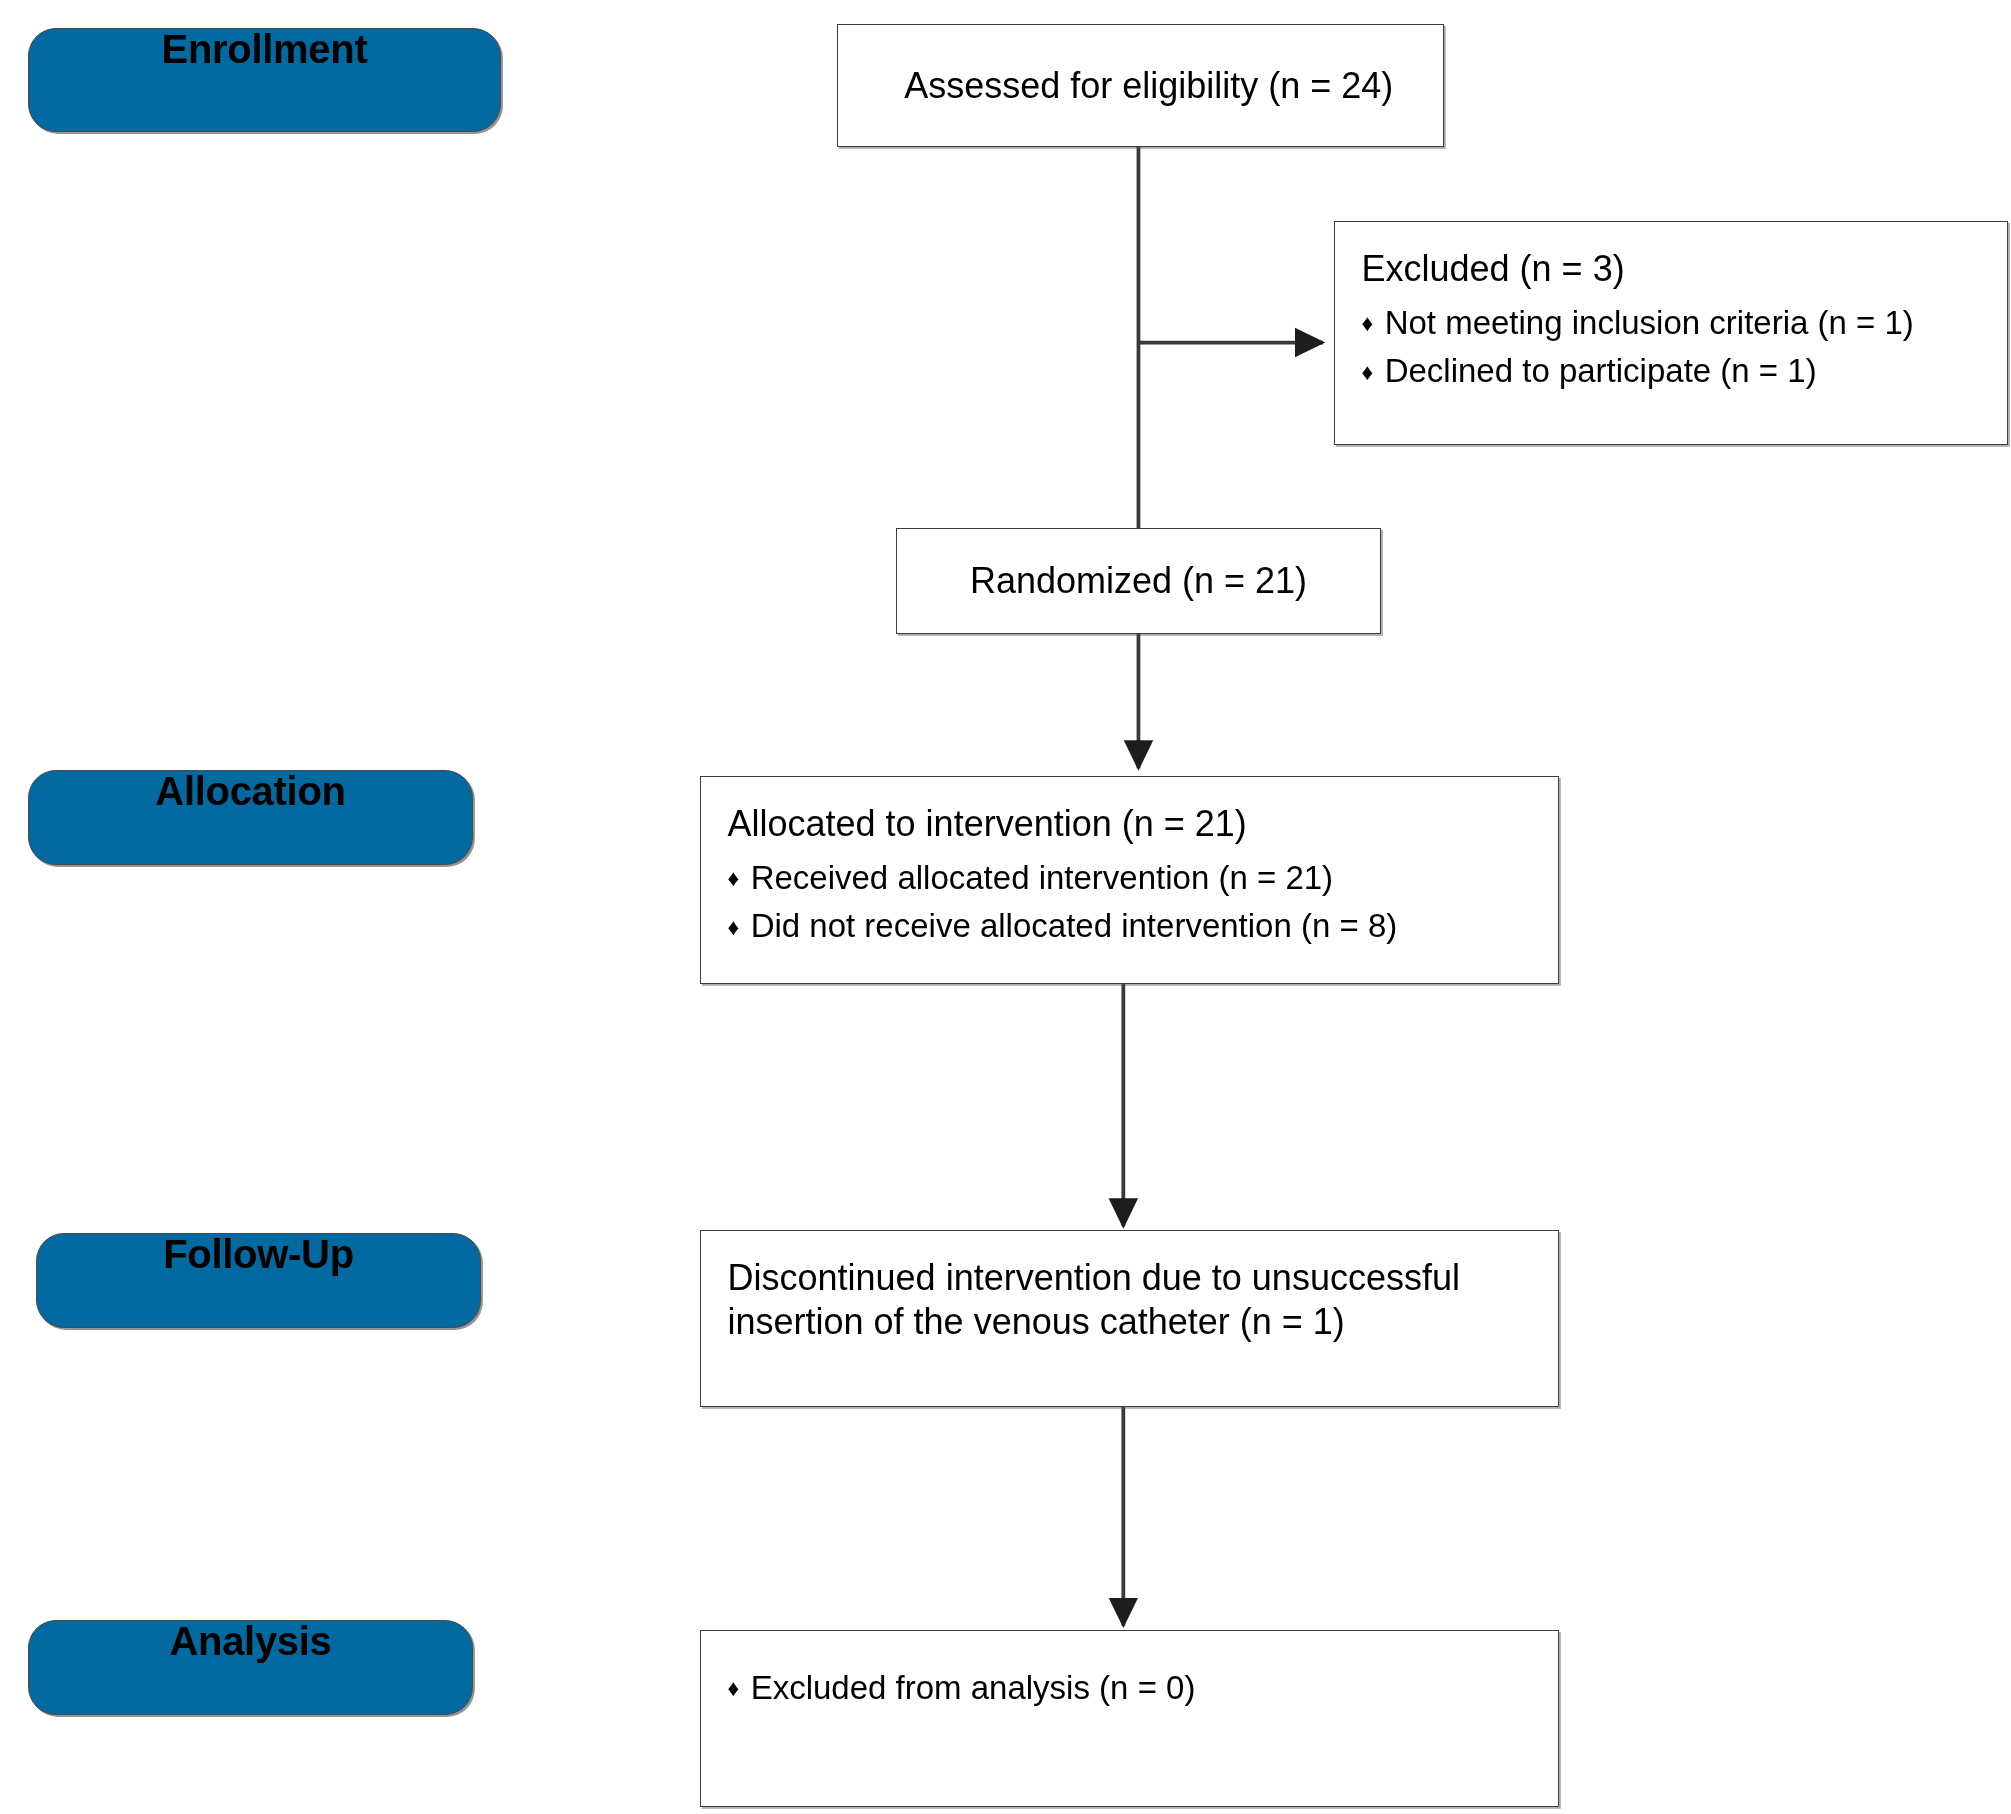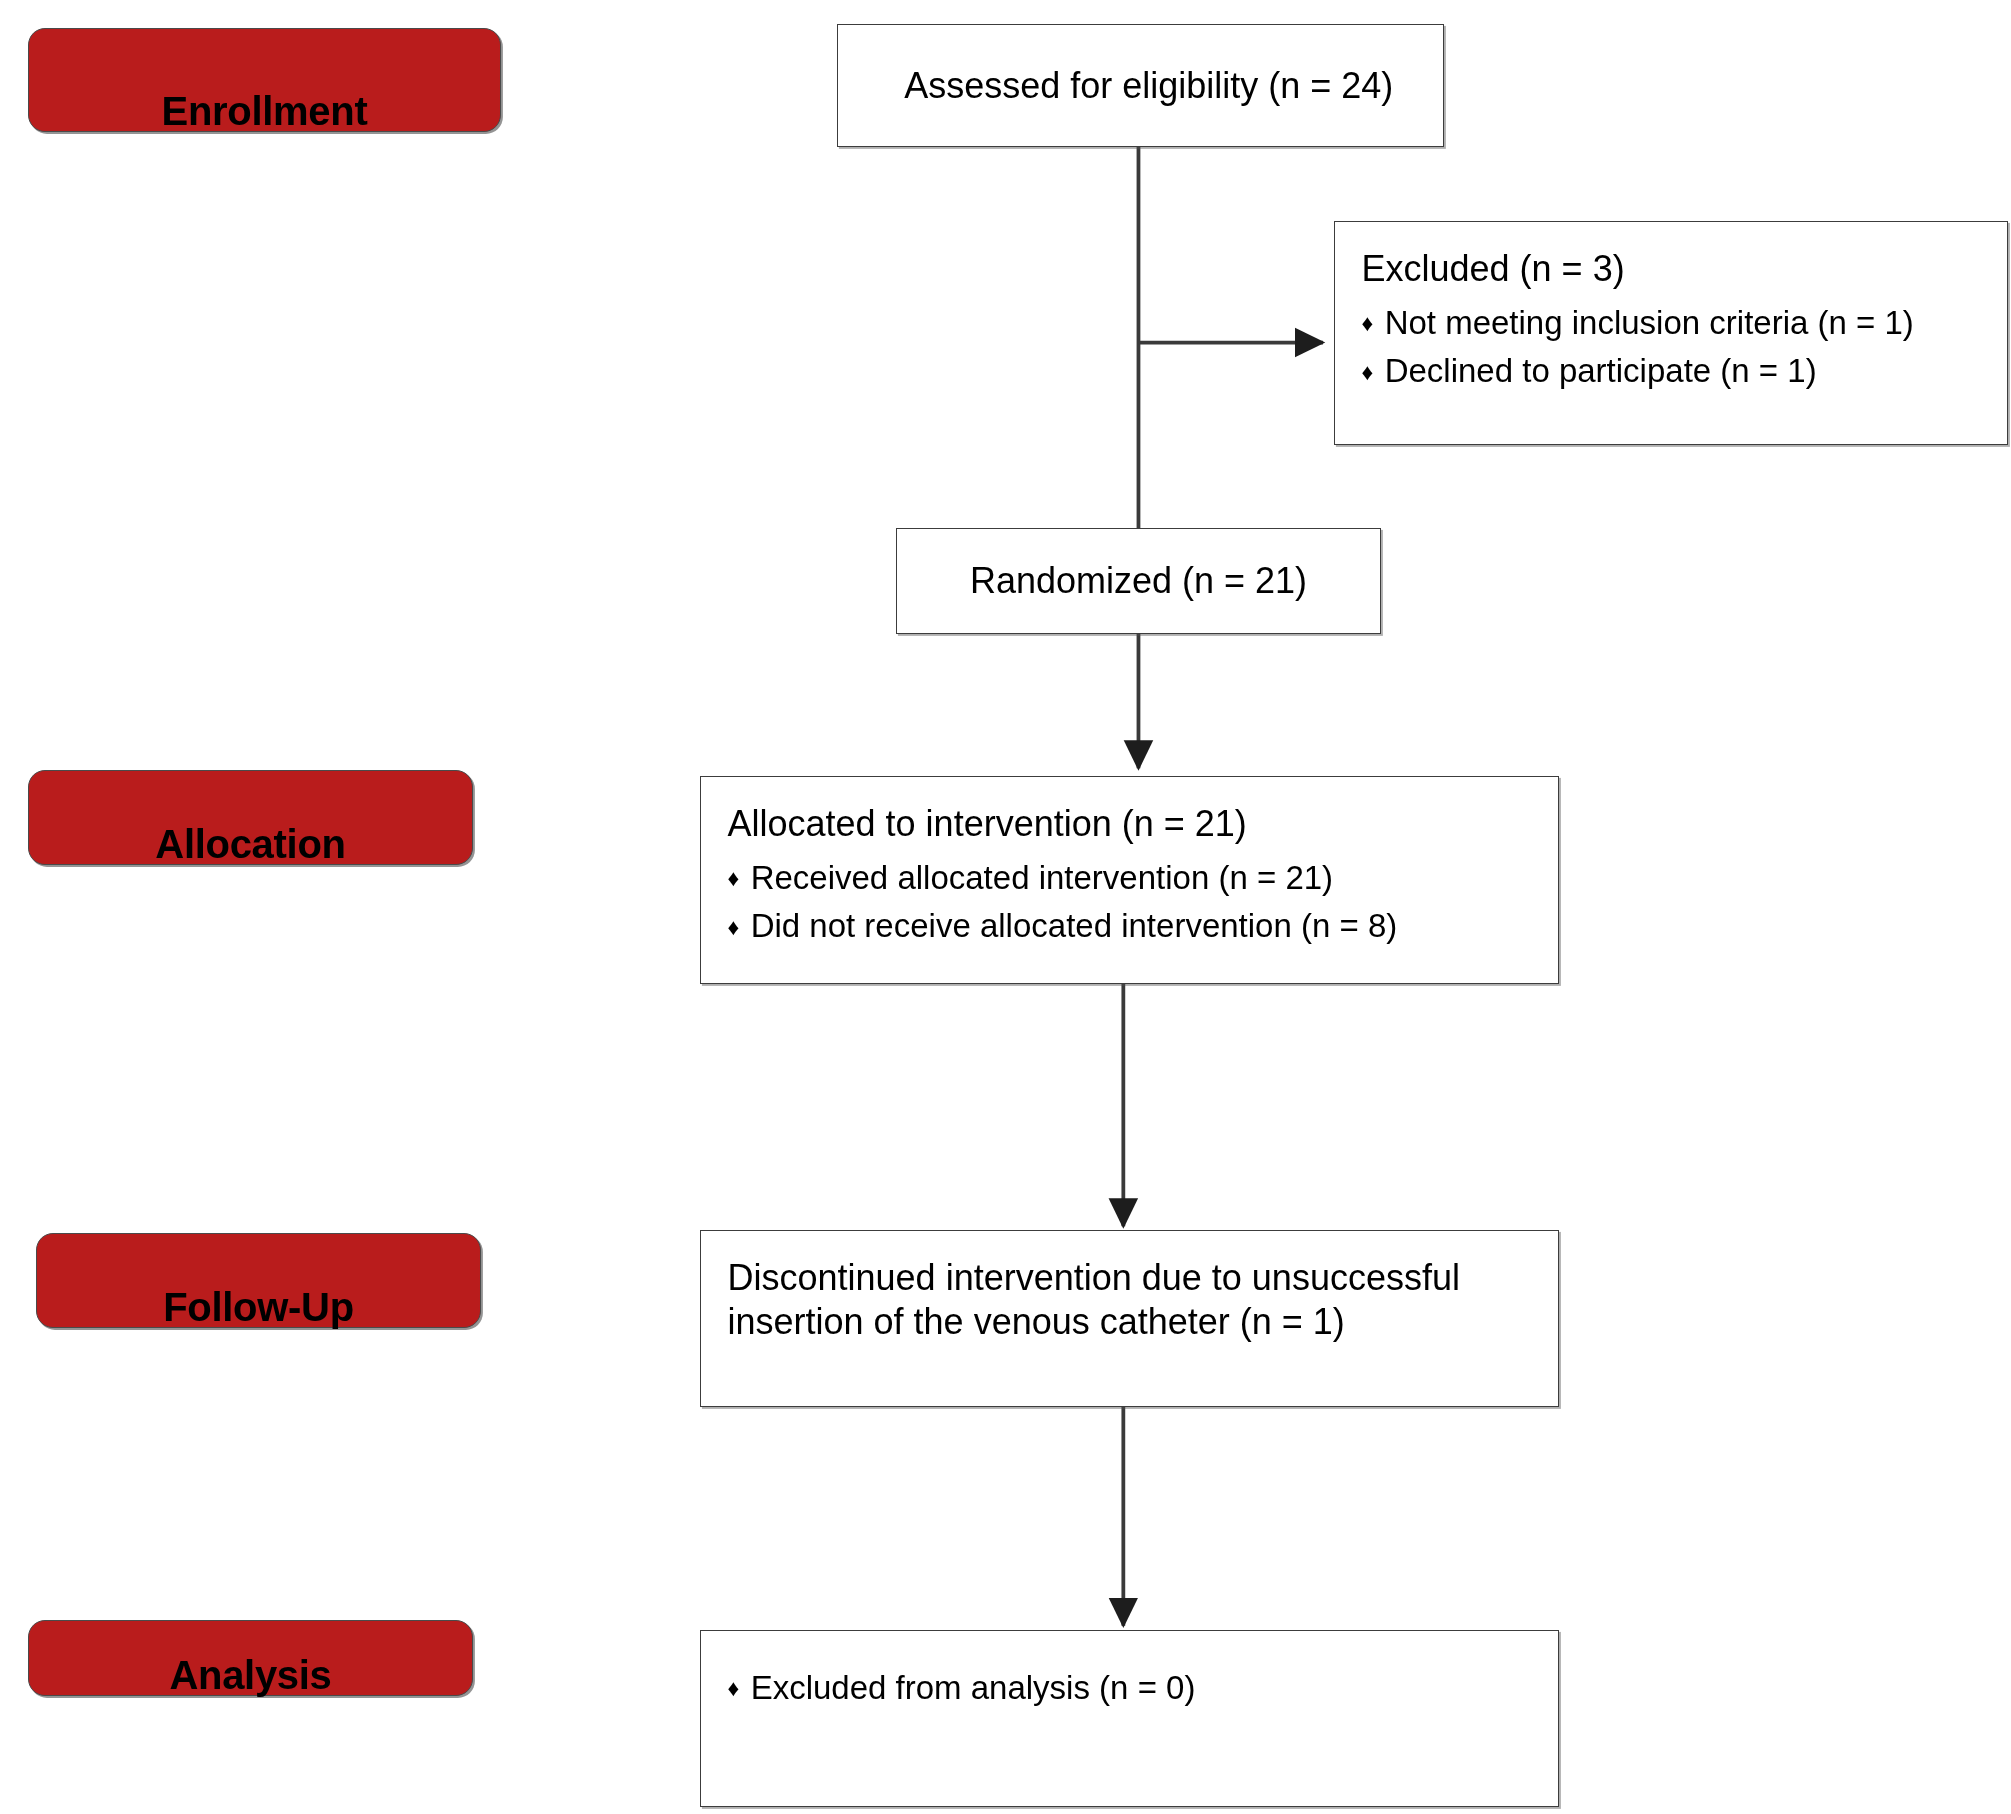--- a/index.html
+++ b/index.html
@@ -24,26 +24,26 @@
     position: absolute;
     left: 0; top: 0;
     width: 2012px;
     height: 1814px;
     pointer-events: none;
   }
 
   
   .stage-pill {
     position: absolute;
-    background: #b91c1c;
+    background: #0369a1;
     border: 1.9px solid #4a4a4a;
-    border-radius: 17px;
+    border-radius: 28px;
     box-shadow: 1.9px 1.9px 0 rgba(60,60,60,0.55);
     display: flex;
-    align-items: flex-end;
+    align-items: flex-start;
     justify-content: center;
   }
   .stage-pill .stage-label {
     font-weight: bold;
     font-size: 40px;
     color: #000000;
     letter-spacing: -0.3px;
     line-height: 1;
   }
 
@@ -120,21 +120,21 @@
   </div>
 
   <div class="stage-pill" style="left:28px; top:770px; width:445px; height:95px;">
     <span class="stage-label">Allocation</span>
   </div>
 
   <div class="stage-pill" style="left:36px; top:1233px; width:445px; height:95px;">
     <span class="stage-label">Follow-Up</span>
   </div>
 
-  <div class="stage-pill" style="left:28px; top:1620px; width:445px; height:76px;">
+  <div class="stage-pill" style="left:28px; top:1620px; width:445px; height:95px;">
     <span class="stage-label">Analysis</span>
   </div>
 
   <div class="flow-box centered" style="left:837px; top:24px; width:607px; height:123px;padding-left:43px;">
     <div class="box-title">Assessed for eligibility (n = 24)</div>
   </div>
 
   <div class="flow-box" style="left:1334px; top:221px; width:674px; height:224px;">
     <div class="box-title">Excluded (n = 3)</div>
     <ul class="bullet-list">

